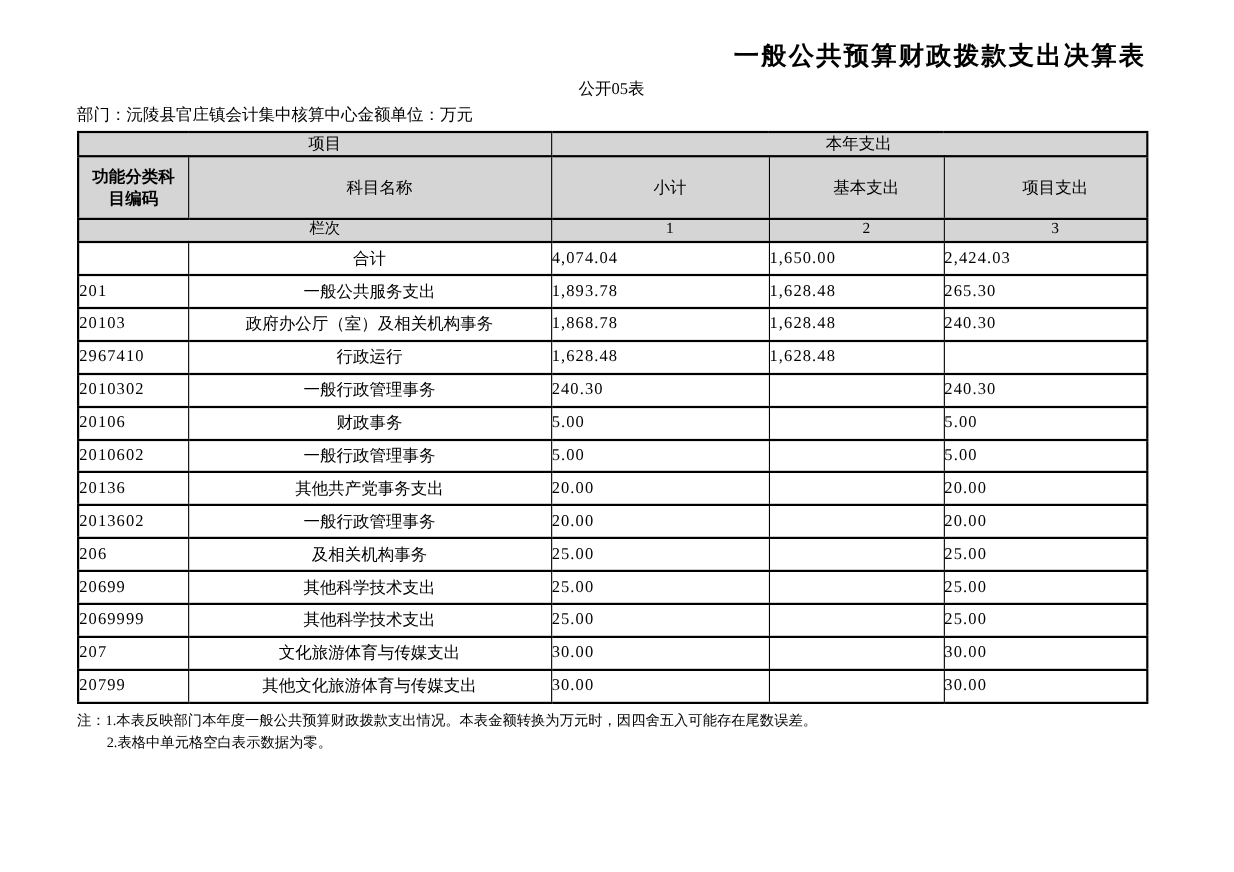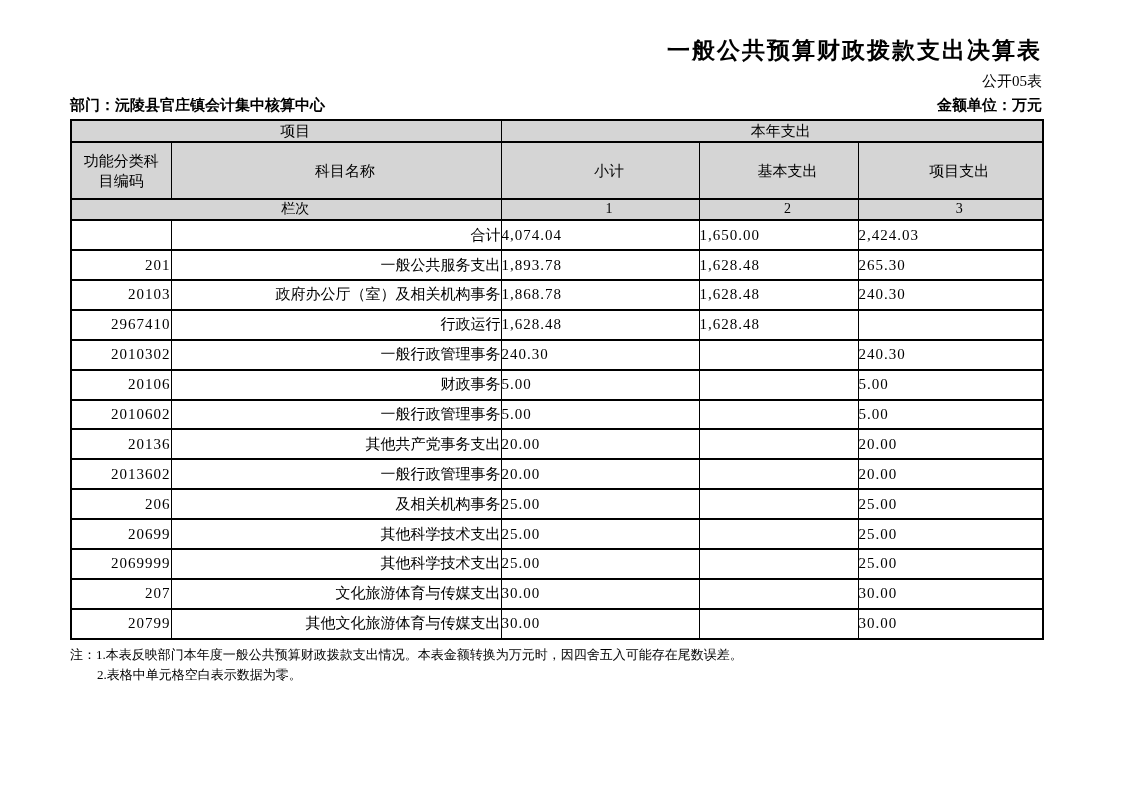--- a/index.html
+++ b/index.html
@@ -15,32 +15,31 @@
   }
   .doc-title {
     text-align: right;
     font-size: 23px;
     font-weight: bold;
     letter-spacing: 2px;
     height: 30px;
     line-height: 30px;
   }
   .table-code {
-    text-align: right;
+    text-align: center;
     font-size: 15px;
     margin-top: 6px;
     height: 18px;
     line-height: 18px;
   }
   .meta-row {
     display: flex;
-    justify-content: space-between;
     align-items: flex-end;
     font-size: 15px;
-    font-weight: bold;
+    font-weight: normal;
     margin-top: 6px;
     margin-bottom: 4px;
     height: 19px;
     line-height: 19px;
   }
   table.fin {
     border-collapse: collapse;
     table-layout: fixed;
     width: 972px;
     border: 2px solid #000;
@@ -52,25 +51,25 @@
     border-bottom: 2px solid #000;
     font-size: 15px;
     font-weight: normal;
     padding: 0;
     overflow: hidden;
     vertical-align: middle;
   }
   table.fin thead th { background: #d5d5d5; text-align: center; line-height: 1.35; padding-left: 18px; }
   tr.h1 th { height: 21px; }
   tr.h2 th { height: 57px; }
-  tr.h2 th.cell-code { padding: 0 6px; }
+  tr.h2 th.cell-code { padding: 0 6px; font-weight: bold; }
   tr.h3 th { height: 21px; font-size: 14px; }
   tbody tr { height: 29.9px; }
-  td.c-code { text-align: right; letter-spacing: 1px; }
-  td.c-name { text-align: right; padding-left: 4px; }
+  td.c-code { text-align: left; letter-spacing: 1px; }
+  td.c-name { text-align: center; padding-left: 4px; }
   td.c-num  { padding-right: 6px; letter-spacing: 1px; }
   .notes {
     font-size: 13px;
     margin-top: 5px;
     line-height: 20px;
   }
   .note-line2 { padding-left: 27px; }
 </style>
 </head>
 <body>

